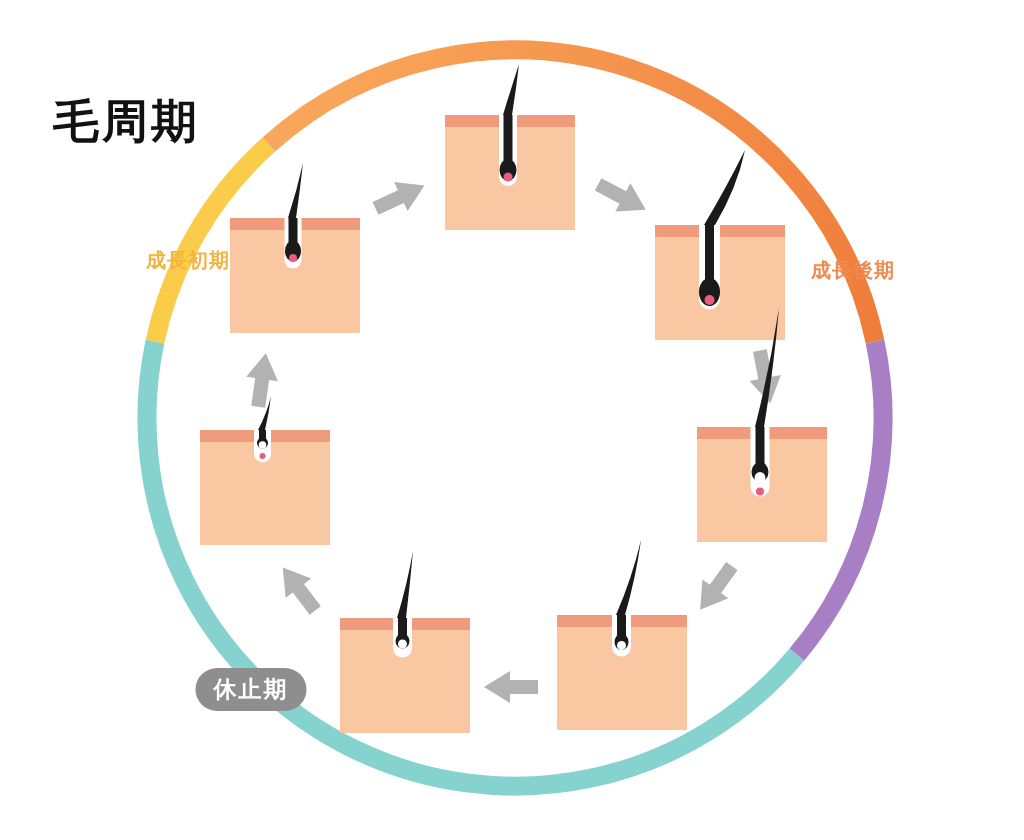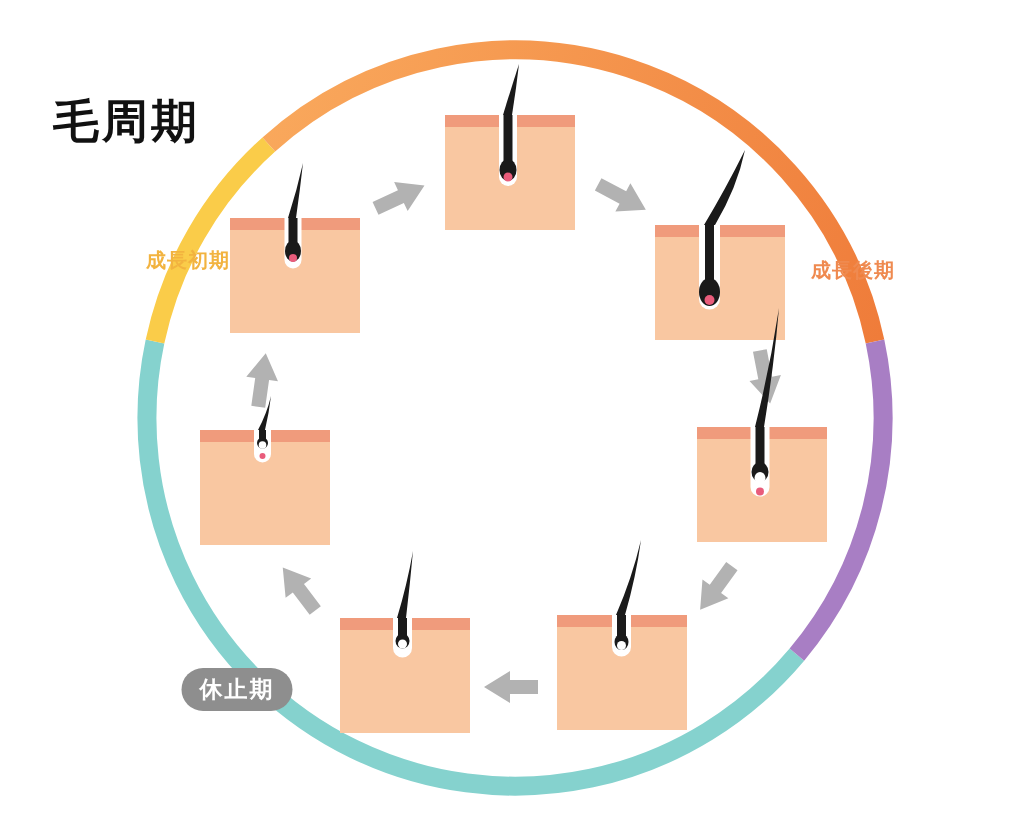--- a/index.html
+++ b/index.html
@@ -26,21 +26,21 @@
     background:var(--badge-bg, #8E8E8E);
     color:var(--badge-text, #FFFFFF);
     font-size:23px; font-weight:bold;
     letter-spacing:2px;
     padding:6px 18px;
     border-radius:22px;
     white-space:nowrap;
   }
   .badge-top    { left:515px; top:22px; }
   .badge-right  { left:893px; top:488px; }
-  .badge-bottom { left:237px; top:668px; }
+  .badge-bottom { left:251px; top:668px; }
 
   .side-label {
     position:absolute;
     font-size:20px; font-weight:bold;
     letter-spacing:1px;
     white-space:nowrap;
   }
   .label-early { left:146px; top:247px; color:var(--early-anagen-label, #F2B33F); }
   .label-late  { left:795px; top:257px; color:var(--late-anagen-label, #EF8A50);margin-left:16px; }
 

